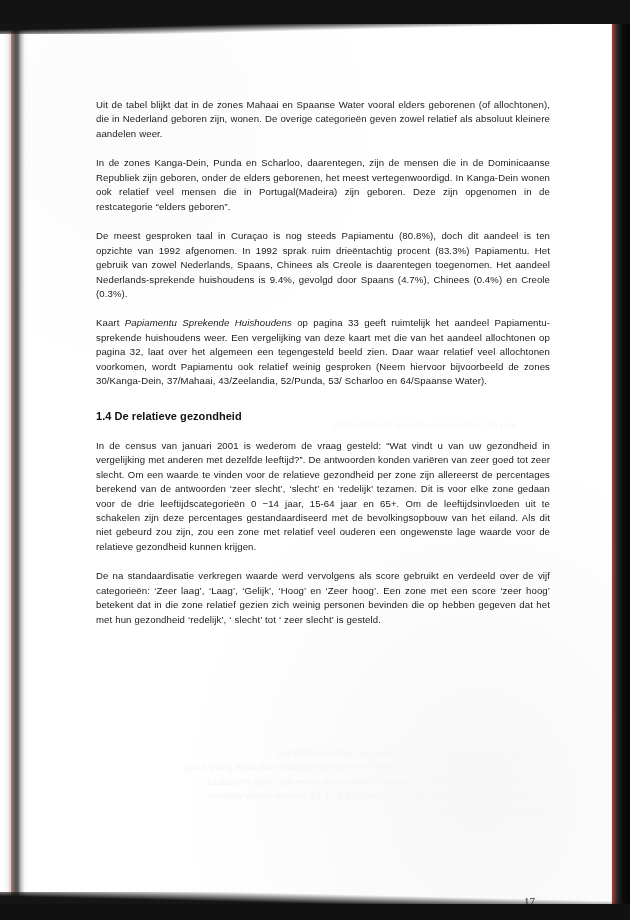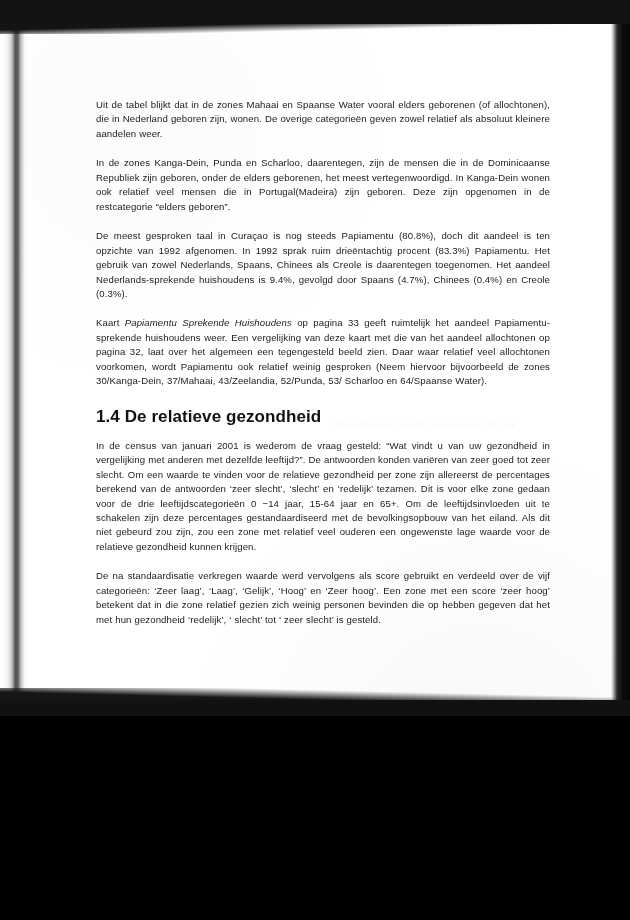--- a/index.html
+++ b/index.html
@@ -4,23 +4,23 @@
 <style>
   html, body {
     margin: 0;
     padding: 0;
     background: #000000;
   }
 
   #scan {
     position: relative;
     width: 630px;
-    height: 716px;
+    height: 920px;
     overflow: hidden;
-    background: #ffffff;
+    background: #b91c1c;
     font-family: "Liberation Sans", sans-serif;
   }
 
   
   .paper {
     position: absolute;
     left: 16px;
     top: 22px;
     width: 596px;
     height: 884px;
@@ -141,21 +141,21 @@
     -webkit-font-smoothing: antialiased;
   }
   p.body:last-child { margin-bottom: 16px; }
 
   p.tight { margin-bottom: 14px; }
 
   .ital { font-style: italic; }
 
   h2.section {
     margin: 20px 0 15px 0;
-    font-size: 17px;
+    font-size: 11px;
     line-height: 15px;
     font-weight: bold;
     color: #121212;
     letter-spacing: 0.005em;
   }
 
   
   .folio {
     position: absolute;
     left: 0;

